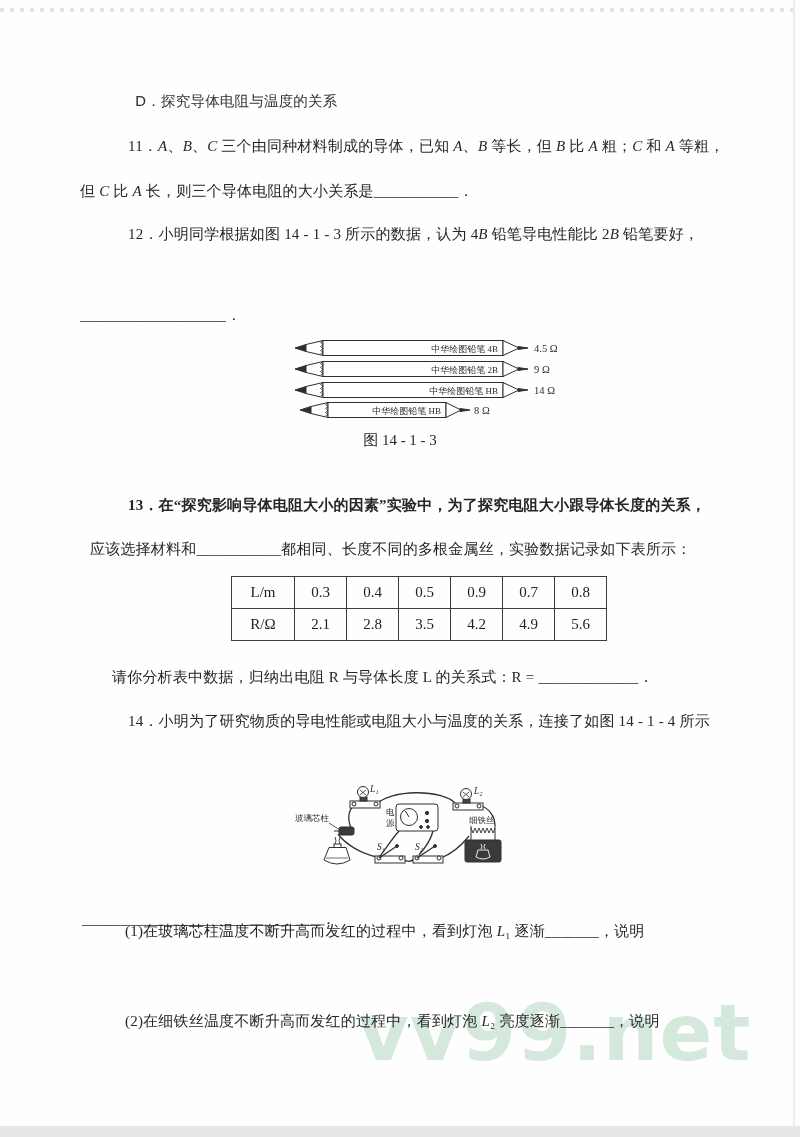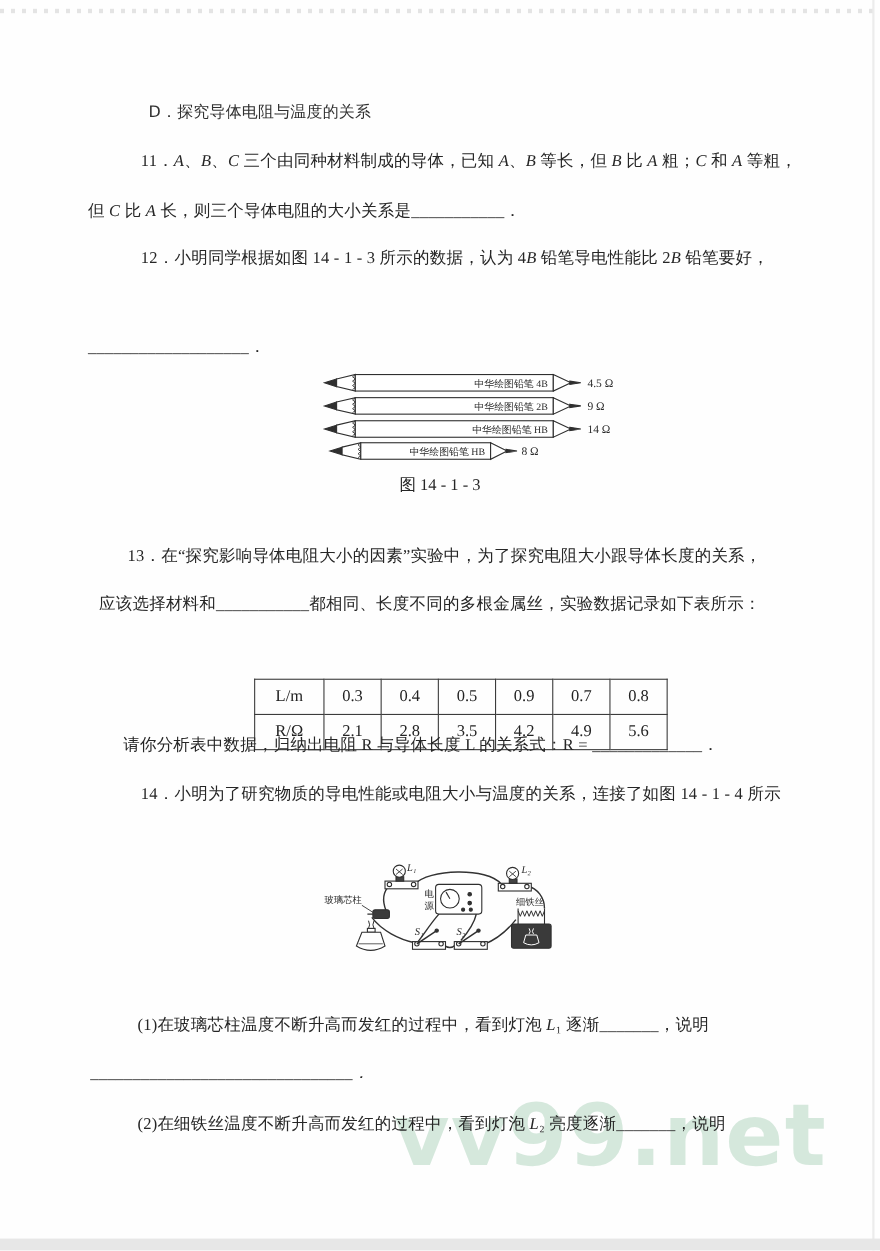--- a/index.html
+++ b/index.html
@@ -7,21 +7,21 @@
         font-family:"Liberation Serif","DejaVu Serif","DejaVu Sans",serif;color:#262626;font-size:15px;}
   .edge-top{position:absolute;top:8px;left:0;right:0;height:4px;
         background:repeating-linear-gradient(90deg,#e4e4e4 0 4px,transparent 4px 10px);}
   .edge-right{position:absolute;top:0;bottom:0;right:5px;width:2px;background:#ececec;}
   .edge-bottom{position:absolute;left:0;right:0;bottom:0;height:11px;background:#e7e7e7;}
   .line{position:absolute;white-space:nowrap;z-index:2;letter-spacing:.2px;}
   .line i{font-style:italic;}
   .hei{font-family:"DejaVu Sans","Liberation Sans",sans-serif;font-size:14.5px;color:#303030;}
   .spread{letter-spacing:2.2px;}
   .caption{position:absolute;left:0;width:100%;text-align:center;z-index:2;font-size:15px;}
-  table.data{position:absolute;left:231px;top:617px;border-collapse:collapse;z-index:2;font-size:15px;color:#222;}
+  table.data{position:absolute;left:231px;top:576px;border-collapse:collapse;z-index:2;font-size:15px;color:#222;}
   table.data td{border:1.4px solid #3c3c3c;width:51px;height:31px;text-align:center;padding:0;}
   table.data td.hcol{width:62px;}
   .fig{position:absolute;z-index:2;}
   .watermark{position:absolute;left:358px;top:988px;z-index:1;
         font-family:"DejaVu Sans","Liberation Sans",sans-serif;font-weight:bold;
         font-size:78px;color:#15803d;opacity:.17;letter-spacing:1px;}
   svg text{font-family:"Liberation Serif","DejaVu Serif",serif;fill:#2c2c2c;}
   .plabel{font-size:9px;}
   .pohm{font-size:10.5px;}
   .clabel{font-size:8.5px;}
@@ -90,21 +90,21 @@
         <path d="M146,-7.5 l2.5,2 -2.5,2 2.5,2 -2.5,2 2.5,2 -2.5,2 2.5,1.5" fill="none" stroke-width=".8"></path>
         <polygon points="146,-7.5 161,0 146,7.5"></polygon>
         <polygon points="160,-1.5 170,0 160,1.5" fill="#2f2f2f"></polygon>
         <text class="plabel" x="141" y="3.5" text-anchor="end" stroke="none">中华绘图铅笔  HB</text>
         <text class="pohm" x="174" y="3.5" stroke="none">8 Ω</text>
       </g>
     </g>
   </svg>
   <div class="caption" style="top:431px;">图 14 - 1 - 3</div>
 
-  <div class="line" style="left:116px;top:496px;"><span>13．在“探究影响导体电阻大小的因素”实验中，为了探究电阻大小跟导体长度的关系，</span></div>
+  <div class="line" style="left:128px;top:496px;font-weight:bold;"><span>13．在“探究影响导体电阻大小的因素”实验中，为了探究电阻大小跟导体长度的关系，</span></div>
   <div class="line" style="left:80px;top:540px;margin-left:10px;"><span>应该选择材料和</span><span>___________</span><span>都相同、长度不同的多根金属丝，实验数据记录如下表所示：</span></div>
 
   <table class="data">
     <tbody>
         <tr>
       <td class="hcol">L/m</td>
       <td>0.3</td>
       <td>0.4</td>
       <td>0.5</td>
       <td>0.9</td>
@@ -208,15 +208,15 @@
       <line x1="178" y1="42" x2="178" y2="56"></line>
       <line x1="202" y1="42" x2="202" y2="56"></line>
       <path d="M178,44 l2,5 2,-5 2,5 2,-5 2,5 2,-5 2,5 2,-5 2,5 2,-5 2,5 2,-5" fill="none" stroke-width=".9"></path>
       <rect x="172" y="56" width="36" height="22" rx="2" fill="#3a3a3a"></rect>
       <path d="M188,60 q2,3 0,5 M192,60 q-2,3 0,5" stroke="#fff" fill="none" stroke-width=".9"></path>
       <path d="M185,66 L195,66 L197,73 Q190,77 183,73 Z" fill="none" stroke="#fff" stroke-width=".9"></path>
     </g>
   </svg>
 
   <div class="line" style="left:125px;top:922px;"><span>(1)在玻璃芯柱温度不断升高而发红的过程中，看到灯泡 </span><i>L</i><span>₁</span><span> 逐渐</span><span>_______</span><span>，说明</span></div>
-  <div class="line" style="left:82px;top:966px;font-style:italic;"><span>_______________________________．</span></div>
+  <div class="line" style="left:82px;top:910px;font-style:italic;"><span>_______________________________．</span></div>
   <div class="line" style="left:125px;top:1012px;"><span>(2)在细铁丝温度不断升高而发红的过程中，看到灯泡 </span><i>L</i><span>₂</span><span> 亮度逐渐</span><span>_______</span><span>，说明</span></div>
 </div>
 
 </body></html>

